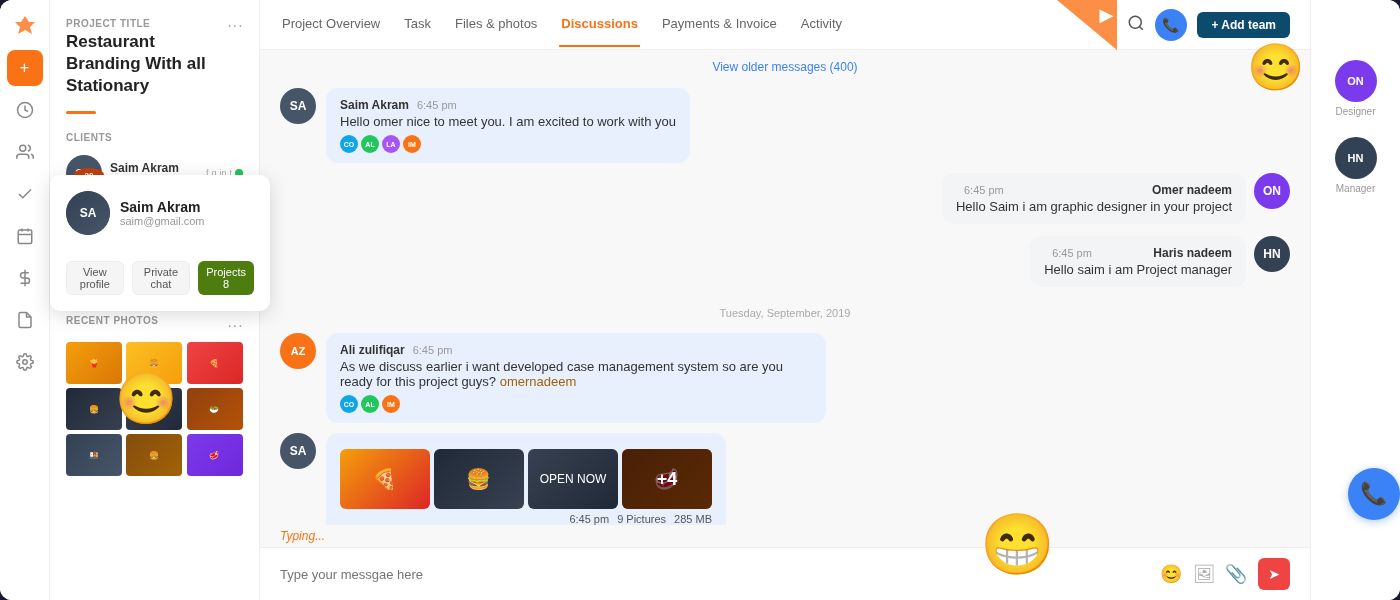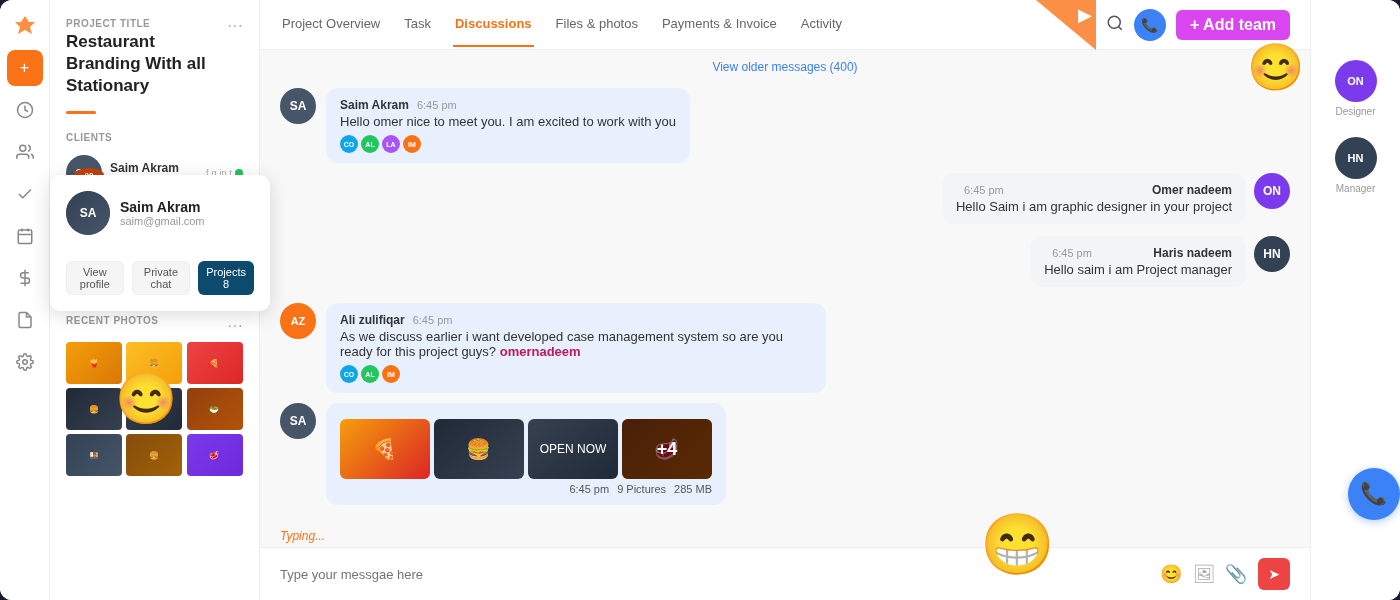--- a/index.html
+++ b/index.html
@@ -299,26 +299,26 @@
       width: 32px;
       height: 32px;
       font-size: 14px;
       cursor: pointer;
       display: flex;
       align-items: center;
       justify-content: center;
     }
 
     .add-team-btn {
-      background: #d946ef;
+      background: #0c4a6e;
       color: #fff;
       border: none;
       border-radius: 6px;
       padding: 6px 14px;
-      font-size: 16px;
+      font-size: 12px;
       font-weight: 600;
       cursor: pointer;
     }
 
     
     .chat-area {
       flex: 1;
       overflow-y: auto;
       padding: 10px 20px;
       display: flex;
@@ -413,22 +413,22 @@
     }
 
     .right-msg-header {
       display: flex;
       justify-content: space-between;
       align-items: center;
       margin-bottom: 2px;
     }
 
     .highlighted-name {
-      color: #be185d;
-      font-weight: 700;
+      color: #a16207;
+      font-weight: 400;
     }
 
     
     .msg-photos-grid {
       display: grid;
       grid-template-columns: repeat(4, 1fr);
       gap: 4px;
       margin-top: 6px;
     }
 
@@ -625,21 +625,21 @@
       background: #f5f5f5;
       border: 1px solid #eee;
       border-radius: 6px;
       padding: 4px 8px;
     }
 
     .popup-projects-btn {
       font-size: 11px;
       color: #fff;
       cursor: pointer;
-      background: #0c4a6e;
+      background: #4d7c0f;
       border: none;
       border-radius: 6px;
       padding: 0 8px;
     }
 
     
     .az-avatar {
       background: #f97316;
       width: 36px;
       height: 36px;
@@ -822,22 +822,22 @@
         </div>
       </div>
     </div>
   </div>
 
   <div class="main-content">
 
     <div class="top-nav">
       <div class="nav-tab">Project Overview</div>
       <div class="nav-tab">Task</div>
+      <div class="nav-tab">Files &amp; photos</div>
       <div class="nav-tab active">Discussions</div>
-      <div class="nav-tab">Files &amp; photos</div>
       <div class="nav-tab">Payments &amp; Invoice</div>
       <div class="nav-tab">Activity</div>
       <div class="nav-right">
 
         <div style="width:60px;height:50px;overflow:hidden;position:relative;">
           <div style="width:0;height:0;border-left:60px solid transparent;border-top:50px solid #f97316;opacity:0.8;position:absolute;top:0;right:0;"></div>
           <div style="position:absolute;top:4px;right:4px;color:#fff;font-size:18px;">▶</div>
         </div>
         <button class="search-icon-btn" style="background:none;border:none;cursor:pointer;">
           <svg width="18" height="18" viewBox="0 0 24 24" fill="none" stroke="#555" stroke-width="2">
@@ -890,20 +890,21 @@
           <div class="right-msg-card">
             <div class="right-msg-header">
               <span class="msg-time">6:45 pm</span>
               <span class="msg-sender" style="margin-left:8px;">Haris nadeem</span>
             </div>
             <div class="msg-text">Hello saim i am Project manager</div>
           </div>
         </div>
       </div>
 
+      <div class="date-divider">Tuesday, September, 2019</div>
 
       <div class="msg-row">
         <div class="az-avatar">AZ</div>
         <div>
           <div class="msg-bubble">
             <div style="display:flex;align-items:center;">
               <span class="msg-sender">Ali zulifiqar</span>
               <span class="msg-time">6:45 pm</span>
             </div>
             <div class="msg-text">

